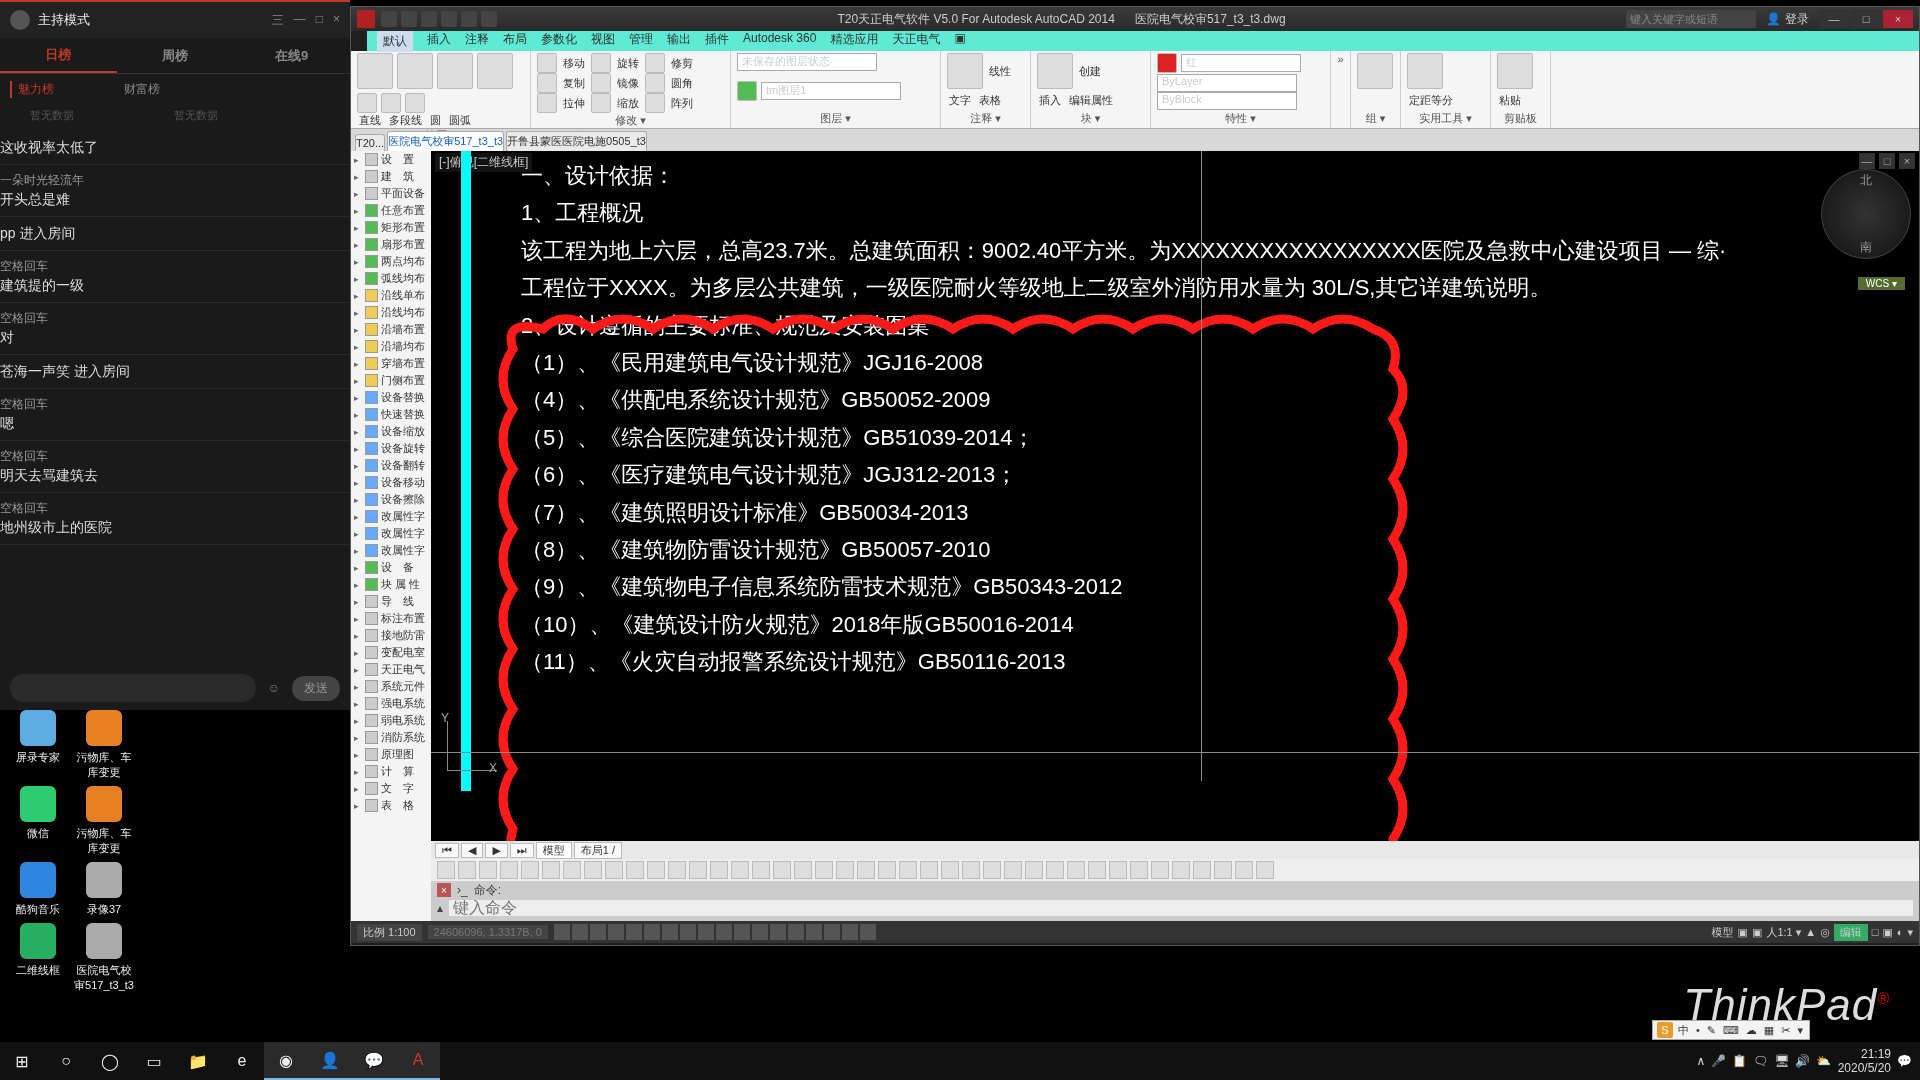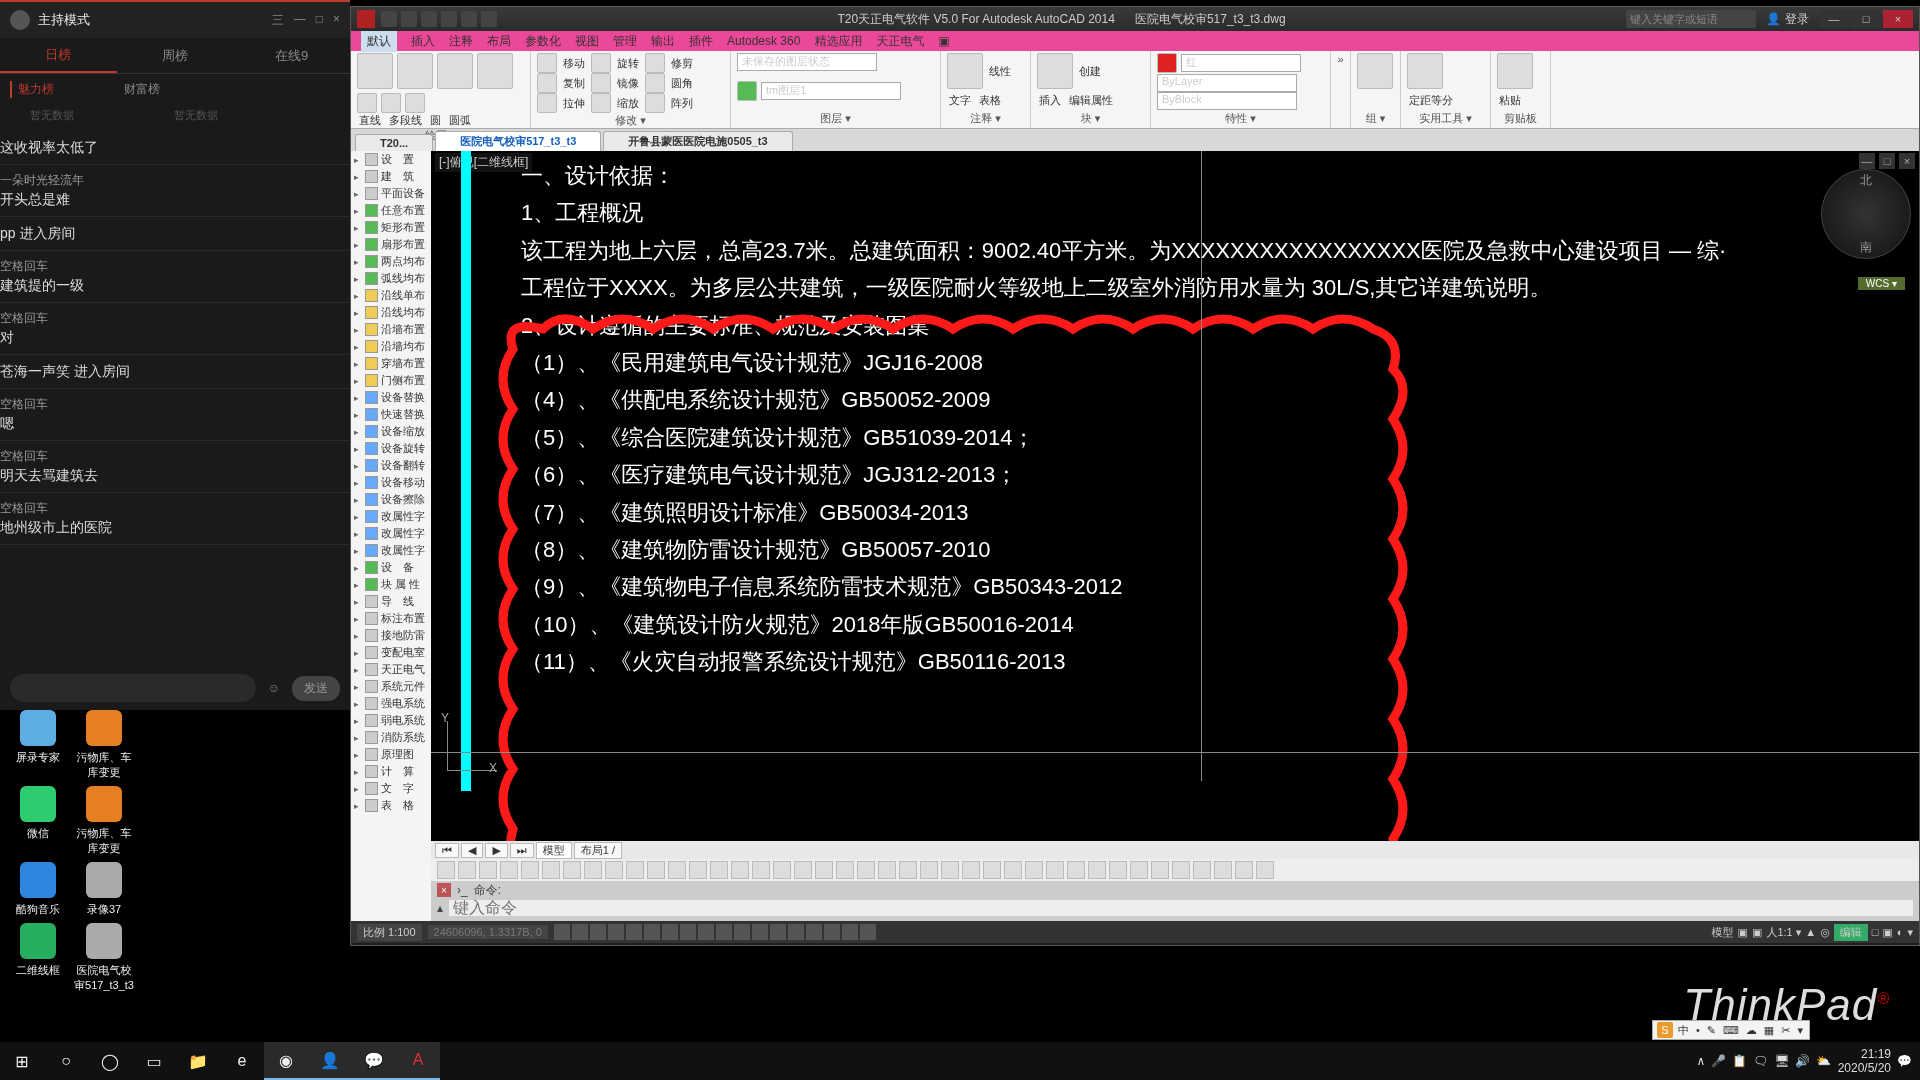--- a/index.html
+++ b/index.html
@@ -5,21 +5,21 @@
 * { margin: 0; padding: 0; box-sizing: border-box; font-family: "Microsoft YaHei", sans-serif; }
 body { background: #000; width: 1920px; height: 1080px; overflow: hidden; position: relative; color: #ccc; font-size: 12px; }
 
 
 .chat-panel { position: absolute; left: 0; top: 0; width: 350px; height: 710px; background: #1a1a1a; border-top: 2px solid #c0392b; }
 .chat-header { height: 36px; background: #222; display: flex; align-items: center; padding: 0 10px; gap: 8px; }
 .chat-header .avatar { width: 20px; height: 20px; border-radius: 50%; background: #555; }
 .chat-header .title { color: #eee; font-size: 13px; }
 .chat-header .controls { margin-left: auto; display: flex; gap: 10px; color: #888; }
 .chat-tabs { display: flex; height: 36px; border-bottom: 1px solid #333; }
-.chat-tabs .tab { flex: 1; display: flex; align-items: center; justify-content: center; color: #888; font-size: 13px; cursor: pointer; }
+.chat-tabs .tab { flex: 1; display: flex; align-items: center; justify-content: center; color: #888; font-size: 13px; cursor: pointer; font-weight: bold; }
 .chat-tabs .tab.active { color: #c0392b; border-bottom: 2px solid #c0392b; }
 .sub-tabs { display: flex; height: 30px; padding: 0 10px; gap: 62px; align-items: center; }
 .sub-tabs .stab { color: #888; font-size: 12px; border-left: 2px solid transparent; padding-left: 6px; }
 .sub-tabs .stab.active { color: #c0392b; border-left: 2px solid #c0392b; }
 .sub-empty { display: flex; padding: 4px 30px; gap: 100px; color: #555; font-size: 11px; }
 .chat-list { padding: 4px 0; }
 .chat-item { padding: 6px 0; color: #bbb; font-size: 13px; line-height: 1.5; border-bottom: 1px solid #2a2a2a; }
 .chat-item .l1 { color: #999; font-size: 12px; }
 .chat-item .l2 { color: #ddd; font-size: 14px; }
 .chat-input-row { position: absolute; bottom: 8px; left: 10px; right: 10px; display: flex; gap: 6px; align-items: center; }
@@ -38,32 +38,32 @@
 .acad-titlebar .logo { width: 18px; height: 18px; background: #b02222; margin-right: 6px; }
 .acad-titlebar .qat { display: flex; gap: 4px; }
 .acad-titlebar .qat span { width: 16px; height: 16px; background: #444; border-radius: 2px; }
 .acad-titlebar .ttl { margin: 0 auto; display: flex; gap: 20px; }
 .acad-titlebar .search { background: #444; width: 130px; height: 18px; border-radius: 2px; padding: 0 4px; color:#888; font-size:11px; display:flex; align-items:center; }
 .acad-titlebar .acct { margin: 0 10px; display:flex; align-items:center; gap:4px; }
 .acad-titlebar .winbtns { display: flex; gap: 2px; }
 .acad-titlebar .winbtns span { width: 30px; height: 18px; background: #333; display: flex; align-items: center; justify-content: center; font-size: 11px; }
 .acad-titlebar .winbtns .close { background: #a23; }
 
-.acad-menubar { height: 20px; background: #ec4899; display: flex; align-items: center; gap: 14px; padding: 0 10px; color: #333; font-size: 12px; }
+.acad-menubar { height: 20px; background: #5eead4; display: flex; align-items: flex-start; gap: 14px; padding: 0 10px; color: #333; font-size: 12px; margin-left: 16px; }
 .acad-ribbon { height: 78px; background: #f5f5f5; display: flex; align-items: stretch; border-bottom: 1px solid #aaa; }
 .ribbon-group { border-right: 1px solid #ccc; padding: 2px 6px; display: flex; flex-direction: column; justify-content: space-between; }
 .ribbon-group .icons { display: flex; gap: 4px; flex-wrap: wrap; align-items: center; }
 .ribbon-group .icons span { width: 20px; height: 20px; background: #ddd; border: 1px solid #bbb; border-radius: 2px; }
 .ribbon-group .icons .big { width: 36px; height: 36px; }
 .ribbon-group .icons .txt { width: auto; height: auto; background: none; border: none; color: #333; font-size: 11px; padding: 0 2px; }
 .ribbon-group .label { text-align: center; color: #555; font-size: 11px; }
 .ribbon-group select, .ribbon-group .combo { height: 18px; font-size: 11px; border: 1px solid #aaa; background: #fff; padding: 0 4px; }
 
 .doc-tabs { height: 22px; background: #d8d8d8; display: flex; align-items: flex-end; padding-left: 4px; gap: 2px; }
-.doc-tabs .dtab { background: #eaeaea; border: 1px solid #aaa; border-bottom: none; padding: 2px 24px; font-size: 11px; color: #333; border-radius: 3px 3px 0 0; font-weight: bold; }
+.doc-tabs .dtab { background: #eaeaea; border: 1px solid #aaa; border-bottom: none; padding: 2px 0; font-size: 11px; color: #333; border-radius: 3px 3px 0 0; }
 .doc-tabs .dtab.active { background: #fff; color: #1560bd; }
 
 .workspace { position: relative; height: 770px; background: #000; display: flex; }
 .side-toolpanel { width: 80px; background: #f4f4f4; overflow: hidden; color: #333; font-size: 11px; }
 .side-toolpanel .row { display: flex; align-items: center; gap: 3px; padding: 1px 3px; white-space:nowrap; }
 .side-toolpanel .row .arr { color: #666; font-size: 9px; width: 8px; }
 .side-toolpanel .row .ic { width: 13px; height: 13px; background: #ccc; border: 1px solid #999; }
 .side-toolpanel .row .ic.g { background: #5b5; }
 .side-toolpanel .row .ic.y { background: #ec5; }
 .side-toolpanel .row .ic.b { background: #6af; }

